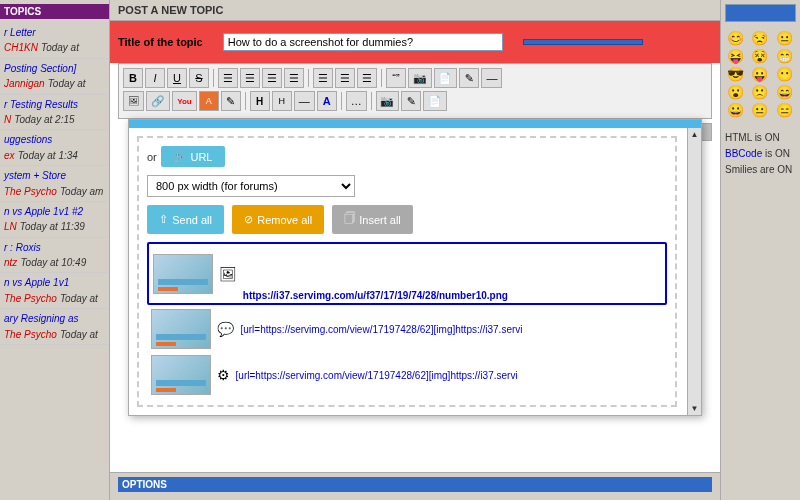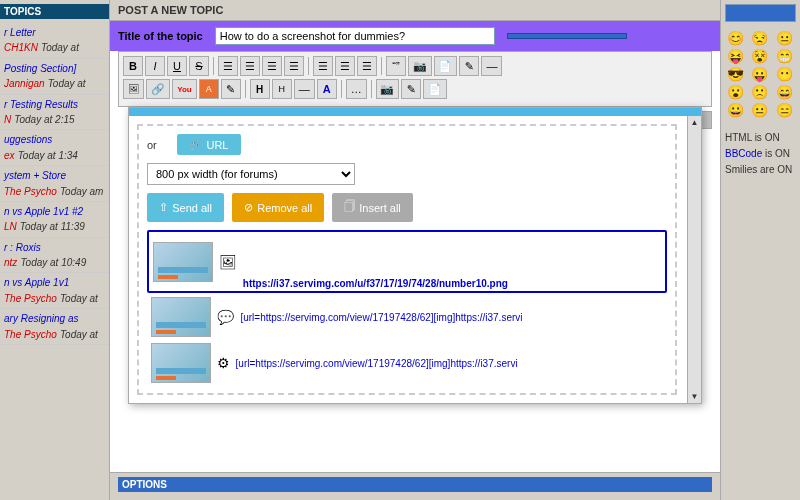--- a/index.html
+++ b/index.html
@@ -16,21 +16,21 @@
     
     .sidebar {
       width: 110px;
       background: #d4d0c8;
       border-right: 1px solid #aaa;
       padding: 4px 0;
       overflow: hidden;
       flex-shrink: 0;
     }
     .sidebar-section-title {
-      background: #0c4a6e;
+      background: #701a75;
       color: white;
       font-weight: bold;
       font-size: 10px;
       padding: 2px 4px;
       margin-bottom: 4px;
     }
     .sidebar-item {
       padding: 2px 4px;
       border-bottom: 1px solid #ccc;
       line-height: 1.4;
@@ -64,23 +64,23 @@
       padding: 4px 8px;
       border-bottom: 1px solid #aaa;
       font-weight: bold;
       font-size: 11px;
       color: #333;
     }
 
     .title-row {
       display: flex;
       align-items: center;
-      padding: 6px 8px;
-      background: #8b5cf6;
-      gap: 12px;
+      padding: 12px 8px;
+      background: #ef4444;
+      gap: 20px;
     }
     .title-label {
       font-size: 11px;
       font-weight: bold;
       white-space: nowrap;
     }
     .title-input {
       border: 1px solid #7f9db9;
       padding: 2px 4px;
       font-size: 11px;
@@ -185,21 +185,21 @@
       margin-right: 16px;
       min-height: 260px;
       background: white;
       border: 2px dashed #ccc;
       padding: 8px;
     }
 
     .url-row {
       display: flex;
       align-items: center;
-      gap: 20px;
+      gap: 4px;
       margin-bottom: 8px;
     }
     .or-text {
       font-size: 11px;
       color: #333;
     }
     .url-btn {
       background: #5bc0de;
       color: white;
       border: none;

